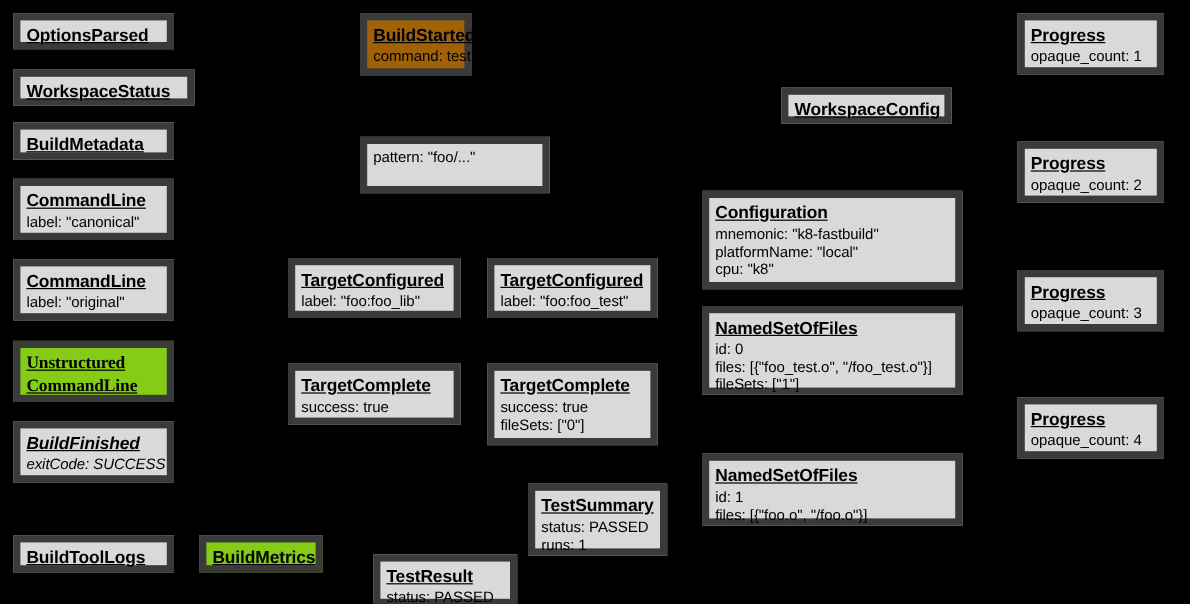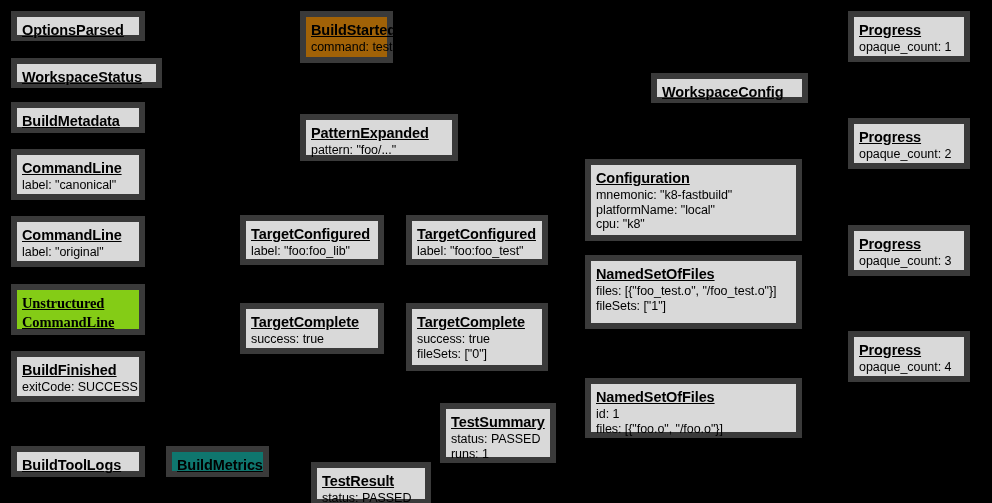--- a/index.html
+++ b/index.html
@@ -61,36 +61,35 @@
       <div class="node-title-block"><span class="node-title">CommandLine</span></div>
       <span class="node-field">label: "canonical"</span>
     </div>
     <div class="node" style="left: 11px; top: 216px; width: 134px; height: 51px; background: rgb(217, 217, 217); border-color: rgb(58, 58, 58); color: rgb(0, 0, 0);">
       <div class="node-title-block"><span class="node-title">CommandLine</span></div>
       <span class="node-field">label: "original"</span>
     </div>
     <div class="node" style="left: 11px; top: 284px; width: 134px; height: 51px; background: #84cc16; border-color: rgb(58, 58, 58); color: rgb(0, 0, 0); font-family: Liberation Serif, serif;">
       <div class="node-title-block"><span class="node-title">Unstructured</span><br><span class="node-title">CommandLine</span></div>
     </div>
-    <div class="node" style="left: 11px; top: 351px; width: 134px; height: 51px; background: rgb(217, 217, 217); border-color: rgb(58, 58, 58); color: rgb(0, 0, 0);">
+    <div class="node" style="left: 11px; top: 351px; width: 134px; height: 51px; background: rgb(217, 217, 217); border-color: rgb(58, 58, 58); color: rgb(0, 0, 0); font-style: italic;">
       <div class="node-title-block"><span class="node-title">BuildFinished</span></div>
       <span class="node-field">exitCode: SUCCESS</span>
     </div>
     <div class="node" style="left: 11px; top: 446px; width: 134px; height: 31px; background: rgb(217, 217, 217); border-color: rgb(58, 58, 58); color: rgb(0, 0, 0);">
       <div class="node-title-block"><span class="node-title">BuildToolLogs</span></div>
     </div>
-    <div class="node" style="left: 166px; top: 446px; width: 103px; height: 31px; background: #0f766e; border-color: rgb(58, 58, 58); color: rgb(0, 0, 0);">
+    <div class="node" style="left: 166px; top: 446px; width: 103px; height: 31px; background: #84cc16; border-color: rgb(58, 58, 58); color: rgb(0, 0, 0);">
       <div class="node-title-block"><span class="node-title">BuildMetrics</span></div>
     </div>
     <div class="node" style="left: 300px; top: 11px; width: 93px; height: 52px; background: #a16207; border-color: rgb(58, 58, 58); color: rgb(0, 0, 0);">
       <div class="node-title-block"><span class="node-title">BuildStarted</span></div>
       <span class="node-field">command: test</span>
     </div>
     <div class="node" style="left: 300px; top: 114px; width: 158px; height: 47px; background: rgb(217, 217, 217); border-color: rgb(58, 58, 58); color: rgb(0, 0, 0);">
-      <div class="node-title-block"><span class="node-title">PatternExpanded</span></div>
       <span class="node-field">pattern: "foo/..."</span>
     </div>
     <div class="node" style="left: 240px; top: 215px; width: 144px; height: 50px; background: rgb(217, 217, 217); border-color: rgb(58, 58, 58); color: rgb(0, 0, 0);">
       <div class="node-title-block"><span class="node-title">TargetConfigured</span></div>
       <span class="node-field">label: "foo:foo_lib"</span>
     </div>
     <div class="node" style="left: 406px; top: 215px; width: 142px; height: 50px; background: rgb(217, 217, 217); border-color: rgb(58, 58, 58); color: rgb(0, 0, 0);">
       <div class="node-title-block"><span class="node-title">TargetConfigured</span></div>
       <span class="node-field">label: "foo:foo_test"</span>
     </div>
@@ -105,31 +104,32 @@
     </div>
     <div class="node" style="left: 311px; top: 420px; width: 120px; height: 43px; background: rgb(217, 217, 217); border-color: rgb(58, 58, 58); color: rgb(0, 0, 0); margin-top: 42px;">
       <div class="node-title-block"><span class="node-title">TestResult</span></div>
       <span class="node-field">status: PASSED</span>
     </div>
     <div class="node" style="left: 440px; top: 403px; width: 116px; height: 60px; background: rgb(217, 217, 217); border-color: rgb(58, 58, 58); color: rgb(0, 0, 0);">
       <div class="node-title-block"><span class="node-title">TestSummary</span></div>
       <span class="node-field">status: PASSED</span>
       <span class="node-field">runs: 1</span>
     </div>
-    <div class="node" style="left: 651px; top: 73px; width: 157px; height: 30px; background: rgb(217, 217, 217); border-color: rgb(58, 58, 58); color: rgb(0, 0, 0);">
+    <div class="node" style="left: 651px; top: 73px; width: 142px; height: 30px; background: rgb(217, 217, 217); border-color: rgb(58, 58, 58); color: rgb(0, 0, 0);">
       <div class="node-title-block"><span class="node-title">WorkspaceConfig</span></div>
     </div>
     <div class="node" style="left: 585px; top: 159px; width: 217px; height: 82px; background: rgb(217, 217, 217); border-color: rgb(58, 58, 58); color: rgb(0, 0, 0);">
       <div class="node-title-block"><span class="node-title">Configuration</span></div>
       <span class="node-field">mnemonic: "k8-fastbuild"</span>
       <span class="node-field">platformName: "local"</span>
       <span class="node-field">cpu: "k8"</span>
     </div>
     <div class="node" style="left: 585px; top: 255px; width: 217px; height: 74px; background: rgb(217, 217, 217); border-color: rgb(58, 58, 58); color: rgb(0, 0, 0);">
       <div class="node-title-block"><span class="node-title">NamedSetOfFiles</span></div>
+      <span class="node-field">id: 0</span>
       <span class="node-field">files: [{"foo_test.o", "/foo_test.o"}]</span>
       <span class="node-field">fileSets: ["1"]</span>
     </div>
     <div class="node" style="left: 585px; top: 378px; width: 217px; height: 60px; background: rgb(217, 217, 217); border-color: rgb(58, 58, 58); color: rgb(0, 0, 0);">
       <div class="node-title-block"><span class="node-title">NamedSetOfFiles</span></div>
       <span class="node-field">id: 1</span>
       <span class="node-field">files: [{"foo.o", "/foo.o"}]</span>
     </div>
     <div class="node" style="left: 848px; top: 11px; width: 122px; height: 51px; background: rgb(217, 217, 217); border-color: rgb(58, 58, 58); color: rgb(0, 0, 0);">
       <div class="node-title-block"><span class="node-title">Progress</span></div>

